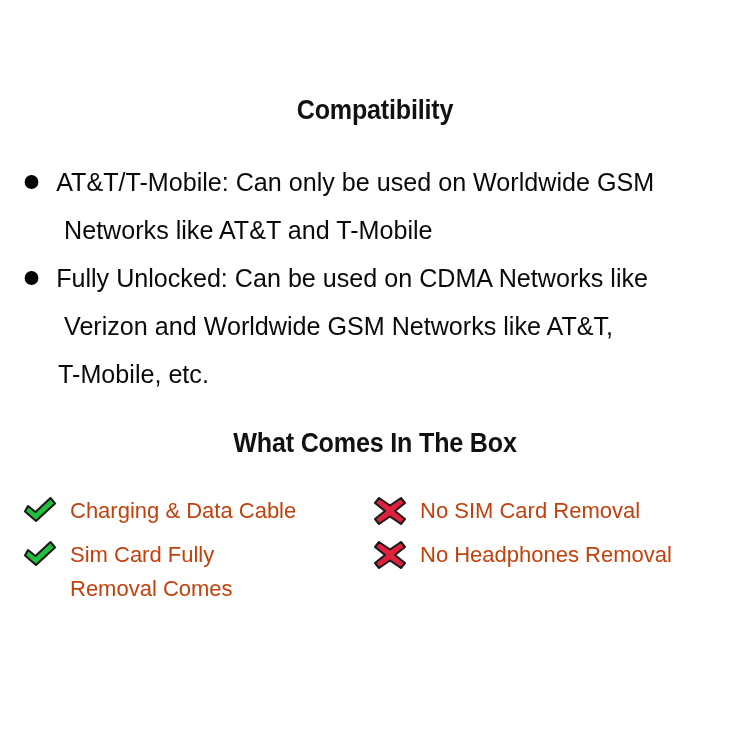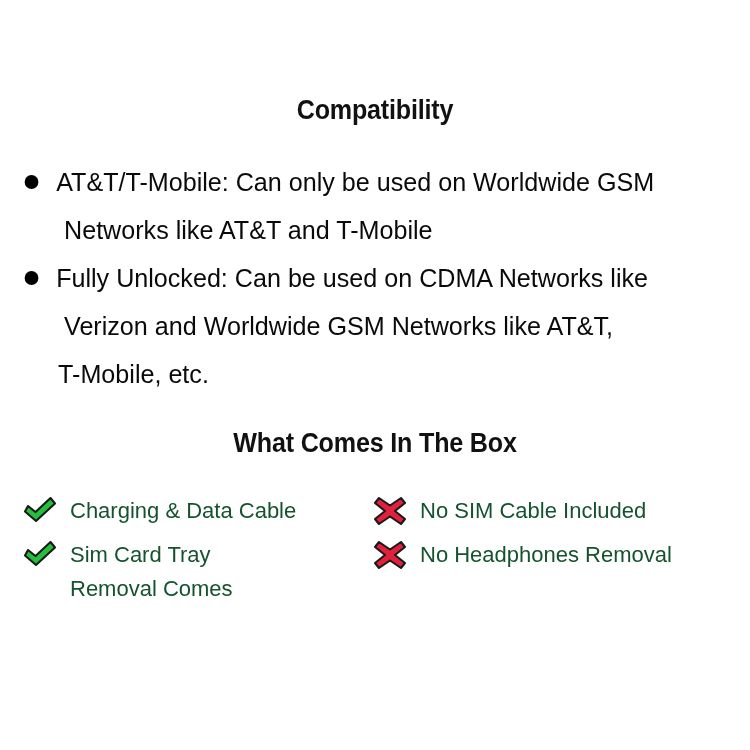--- a/index.html
+++ b/index.html
@@ -98,21 +98,21 @@
     top: 1px;
     width: 36px;
     height: 32px;
     display: block;
   }
   .box-item .mark svg { display: block; }
 
   .box-label {
     font-size: 22px;
     line-height: 34px;
-    color: #14532d;
+    color: #c2410c;
     white-space: nowrap;
   }
   .box-label .l2 { display: block; }
 </style>
 </head>
 <body>
 
 <div class="page">
 
   <div class="section-title" id="compat-title">Compatibility</div>
@@ -160,37 +160,37 @@
         </span>
       </div>
 
       <div class="box-item">
         <span class="mark">
           <svg width="36" height="32" viewBox="0 0 36 32" xmlns="http://www.w3.org/2000/svg">
             <path d="M3 16.5 L6 11 L13.5 17 L28.5 3 L33 8.5 L14 26 Z" fill="#22c03c" stroke="#1a1a1a" stroke-width="2.1" stroke-linejoin="round"></path>
           </svg>
         </span>
         <span class="box-label">
-          <span>Sim Card Tray</span>
+          <span>Sim Card Fully</span>
           <span class="l2">Removal Comes</span>
         </span>
       </div>
 
     </div>
 
     <div class="box-col" id="col-excluded">
 
       <div class="box-item">
         <span class="mark">
           <svg width="36" height="32" viewBox="0 0 36 32" xmlns="http://www.w3.org/2000/svg">
             <path d="M7 3 L3 8 L13 16 L3 24 L7 29 L18 21.5 L29 29 L33 24 L23 16 L33 8 L29 3 L18 10.5 Z" fill="#e0203c" stroke="#1a1a1a" stroke-width="2.1" stroke-linejoin="round"></path>
           </svg>
         </span>
         <span class="box-label">
-          <span>No SIM Cable Included</span>
+          <span>No SIM Card Removal</span>
         </span>
       </div>
 
       <div class="box-item">
         <span class="mark">
           <svg width="36" height="32" viewBox="0 0 36 32" xmlns="http://www.w3.org/2000/svg">
             <path d="M7 3 L3 8 L13 16 L3 24 L7 29 L18 21.5 L29 29 L33 24 L23 16 L33 8 L29 3 L18 10.5 Z" fill="#e0203c" stroke="#1a1a1a" stroke-width="2.1" stroke-linejoin="round"></path>
           </svg>
         </span>
         <span class="box-label">

